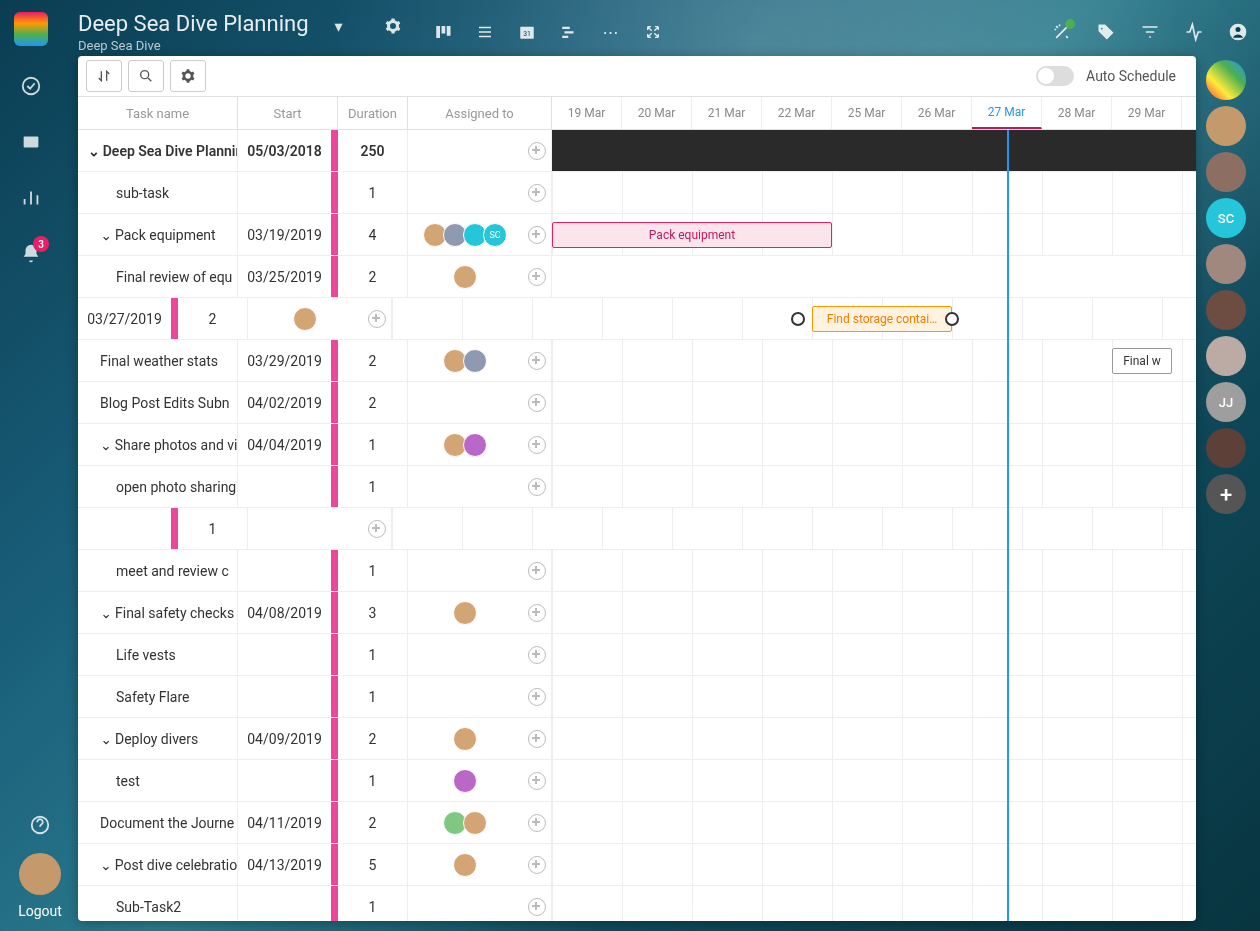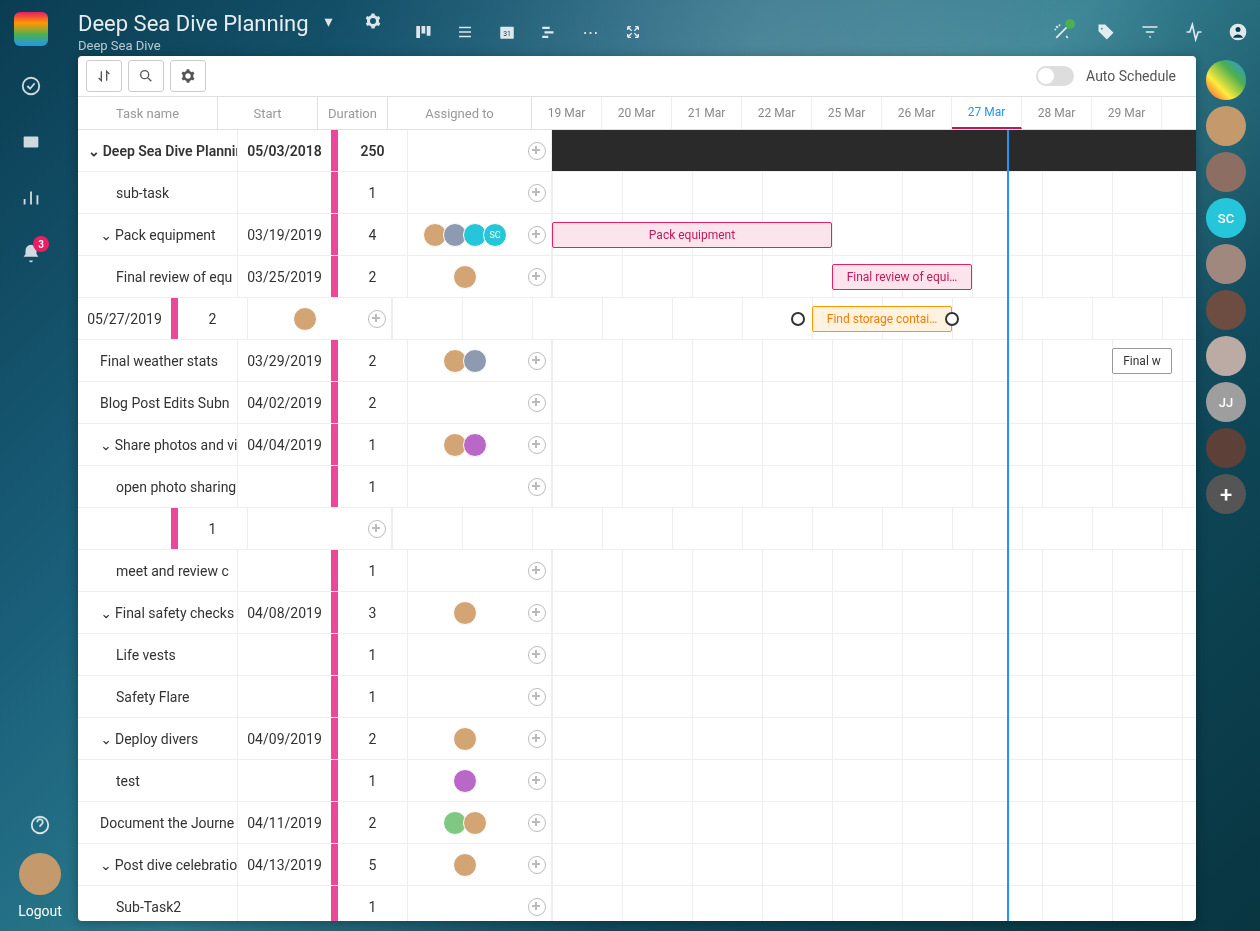--- a/index.html
+++ b/index.html
@@ -8,37 +8,37 @@
 .left-rail{position:absolute;left:0;top:0;bottom:0;width:62px;display:flex;flex-direction:column;align-items:center;padding-top:12px;z-index:10}
 .logo{width:34px;height:34px;border-radius:6px;background:linear-gradient(180deg,#e91e63 0%,#ff9800 33%,#4caf50 66%,#2196f3 100%);margin-bottom:28px}
 .rail-icon{width:24px;height:24px;color:rgba(255,255,255,0.8);margin-bottom:32px;cursor:pointer;display:flex;align-items:center;justify-content:center;position:relative}
 .rail-icon svg{width:22px;height:22px}
 .badge{position:absolute;top:-6px;right:-6px;background:#e91e63;color:#fff;border-radius:50%;width:16px;height:16px;font-size:10px;display:flex;align-items:center;justify-content:center;font-weight:600}
 .rail-bottom{position:absolute;bottom:12px;left:18px;right:0;display:flex;flex-direction:column;align-items:center}
 .user-avatar-big{width:42px;height:42px;border-radius:50%;background:#c49a6c;margin-bottom:8px}
 .logout{color:#fff;font-size:14px}
 .header{position:absolute;left:78px;top:8px;right:12px;height:48px;display:flex;align-items:center;color:rgba(255,255,255,0.9);z-index:10}
 .title-group{display:flex;flex-direction:column}
-.title-row{display:flex;align-items:flex-start;gap:10px}
+.title-row{display:flex;align-items:flex-end;gap:20px}
 .board-title{font-size:22px;font-weight:400}
 .subtitle{font-size:13px;color:rgba(255,255,255,0.7);margin-top:2px}
 .hdr-icons{display:flex;gap:22px;margin-left:30px}
 .hdr-icon{width:20px;height:20px;color:rgba(255,255,255,0.85);cursor:pointer;display:flex;align-items:center;justify-content:center}
 .hdr-right{margin-left:auto;display:flex;gap:24px;align-items:center}
 .wand-dot{position:absolute;top:-3px;right:-3px;width:10px;height:10px;background:#4caf50;border-radius:50%}
 .main{position:absolute;left:78px;top:56px;right:64px;bottom:10px;background:#fff;border-radius:4px;box-shadow:0 2px 12px rgba(0,0,0,0.3);overflow:hidden;display:flex;flex-direction:column}
 .toolbar{height:40px;display:flex;align-items:center;padding:0 8px;gap:6px}
 .tb-btn{width:36px;height:32px;border:1px solid #ccc;border-radius:3px;background:#fff;display:flex;align-items:center;justify-content:center;cursor:pointer;color:#555}
 .tb-right{margin-left:auto;display:flex;align-items:center;gap:12px;padding-right:12px}
 .toggle{width:38px;height:20px;background:#ddd;border-radius:10px;position:relative;cursor:pointer}
 .toggle::after{content:"";position:absolute;left:2px;top:2px;width:16px;height:16px;background:#fff;border-radius:50%}
 .auto-label{font-size:14px;color:#555}
 .grid-header{display:flex;height:34px;border-top:1px solid #e0e0e0;border-bottom:1px solid #e0e0e0;font-size:13px;color:#999}
 .col{display:flex;align-items:center;justify-content:center;border-right:1px solid #e0e0e0}
-.col-name{width:140px}
+.col-name{width:160px}
 .col-start{width:100px}
 .col-dur{width:70px}
 .col-assign{width:144px}
 .timeline-hdr{flex:1;display:flex}
 .date-col{width:70px;display:flex;align-items:center;justify-content:center;border-right:1px solid #eee;font-size:12px;color:#888}
 .date-col.today{color:#2196f3;border-bottom:2px solid #be185d}
 .rows{flex:1;overflow-y:auto;position:relative}
 .row{display:flex;height:42px;border-bottom:1px solid #eee;font-size:14px;color:#333;align-items:center;position:relative}
 .row.dark .left-cells{background:transparent}
 .row.dark .timeline-area{background:#2a2a2a}
@@ -288,27 +288,24 @@
           </div>
           <div class="cell cell-start">03/25/2019</div>
           <div class="cell cell-dur">2</div>
           <div class="cell cell-assign">
             <span class="avatar av-a"></span>
           </div>
           <div class="cell cell-add">
             <span class="add-circle"></span>
           </div>
         </div>
-        <div class="timeline-area">
-          <div class="bar bar-pink" style="left: 280px; width: 140px;">Final review of equi…</div>
-        </div>
-      </div>
-      <div class="row">
-        <div class="left-cells">
-          <div class="cell cell-start">05/27/2019</div>
+      </div>
+      <div class="row">
+        <div class="left-cells">
+          <div class="cell cell-start">03/27/2019</div>
           <div class="cell cell-dur">2</div>
           <div class="cell cell-assign">
             <span class="avatar av-a"></span>
           </div>
           <div class="cell cell-add">
             <span class="add-circle"></span>
           </div>
         </div>
         <div class="timeline-area">
           <div class="bar bar-orange" style="left: 420px; width: 140px;">Find storage contai…</div>

